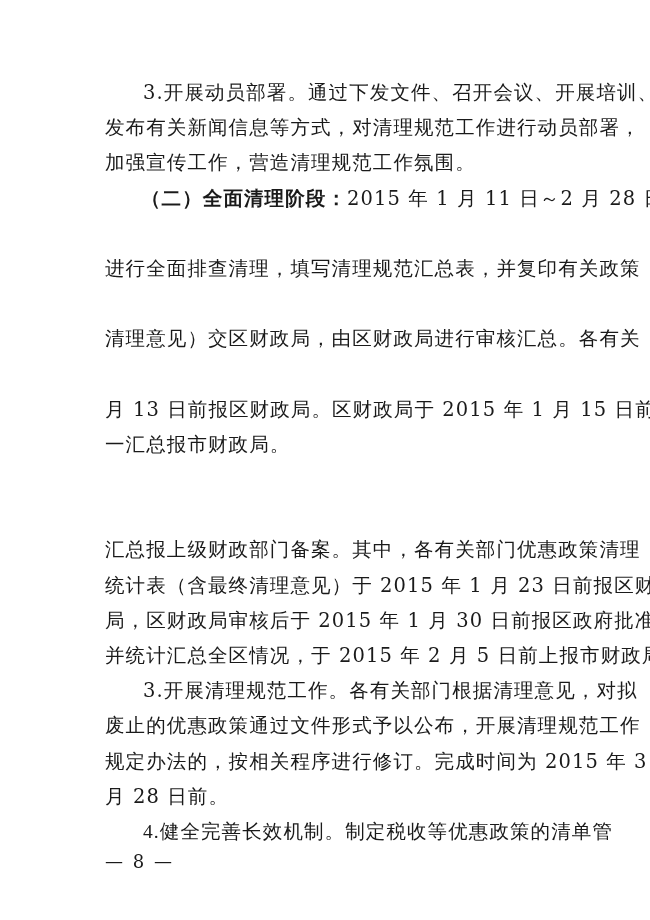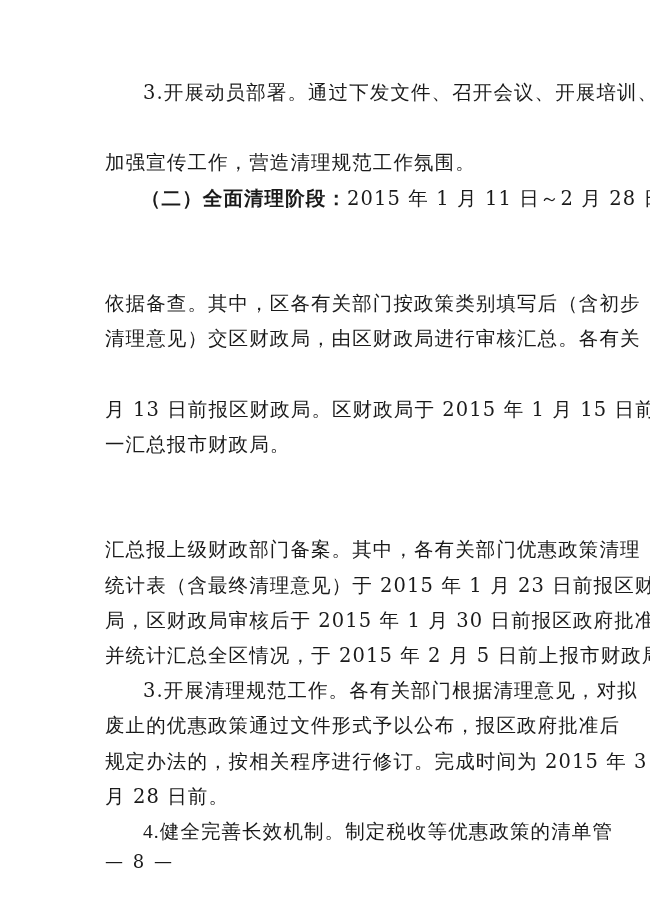--- a/index.html
+++ b/index.html
@@ -20,37 +20,38 @@
     .pageno {
       position: absolute; left: 92px; top: 848px; font-size: 18px; line-height: 28px;
       font-family: "DejaVu Serif", "Liberation Serif", serif; letter-spacing: 2px;
     }
   </style>
 </head>
 <body>
 
 <div class="page">
   <div class="line indent" style="top:73px">3.开展动员部署。通过下发文件、召开会议、开展培训、</div>
+  <div class="line" style="top: 108.19px;">发布有关新闻信息等方式，对清理规范工作进行动员部署，</div>
   <div class="line last" style="top: 143.381px;">加强宣传工作，营造清理规范工作氛围。</div>
 
   <div class="line indent heading last" style="top: 178.571px; left: 128px;">
     <span>（二）全面清理阶段：</span><span class="date">2015 年 1 月 11 日～2 月 28 日。</span>
   </div>
 
-  <div class="line" style="top: 284.143px;">依据备查。其中，区各有关部门按政策类别填写后（含初步</div>
+  <div class="line" style="top: 248.952px;">进行全面排查清理，填写清理规范汇总表，并复印有关政策</div>
   <div class="line" style="top: 319.333px;">清理意见）交区财政局，由区财政局进行审核汇总。各有关</div>
   <div class="line" style="top: 389.714px;">月 13 日前报区财政局。区财政局于 2015 年 1 月 15 日前统</div>
   <div class="line last" style="top: 424.905px;">一汇总报市财政局。</div>
 
   <div class="line" style="top: 530.476px;">汇总报上级财政部门备案。其中，各有关部门优惠政策清理</div>
   <div class="line" style="top: 565.667px;">统计表（含最终清理意见）于 2015 年 1 月 23 日前报区财政</div>
   <div class="line" style="top: 600.857px;">局，区财政局审核后于 2015 年 1 月 30 日前报区政府批准，</div>
   <div class="line" style="top: 636.048px;">并统计汇总全区情况，于 2015 年 2 月 5 日前上报市财政局。</div>
 
   <div class="line indent" style="top: 671.238px;">3.开展清理规范工作。各有关部门根据清理意见，对拟</div>
-  <div class="line" style="top: 706.429px;">废止的优惠政策通过文件形式予以公布，报区政府批准后</div>
+  <div class="line" style="top: 706.429px;">废止的优惠政策通过文件形式予以公布，开展清理规范工作</div>
   <div class="line" style="top: 741.619px;">规定办法的，按相关程序进行修订。完成时间为 2015 年 3</div>
   <div class="line last" style="top: 776.81px;">月 28 日前。</div>
 
   <div class="line indent" style="top: 812px; font-family: Liberation Serif, serif;">4.健全完善长效机制。制定税收等优惠政策的清单管</div>
 
   <div class="pageno">— 8 —</div>
 </div>
 
 </body></html>

